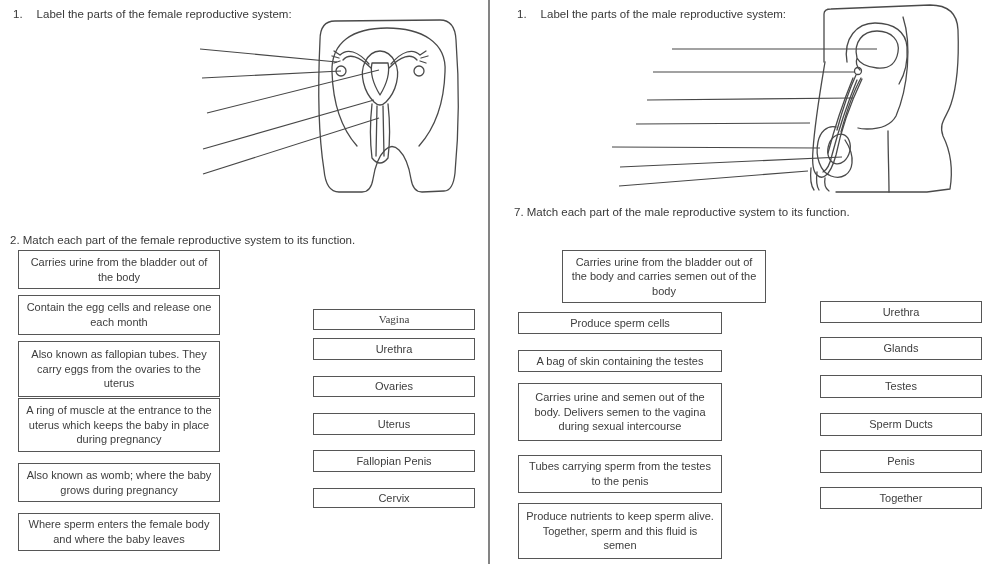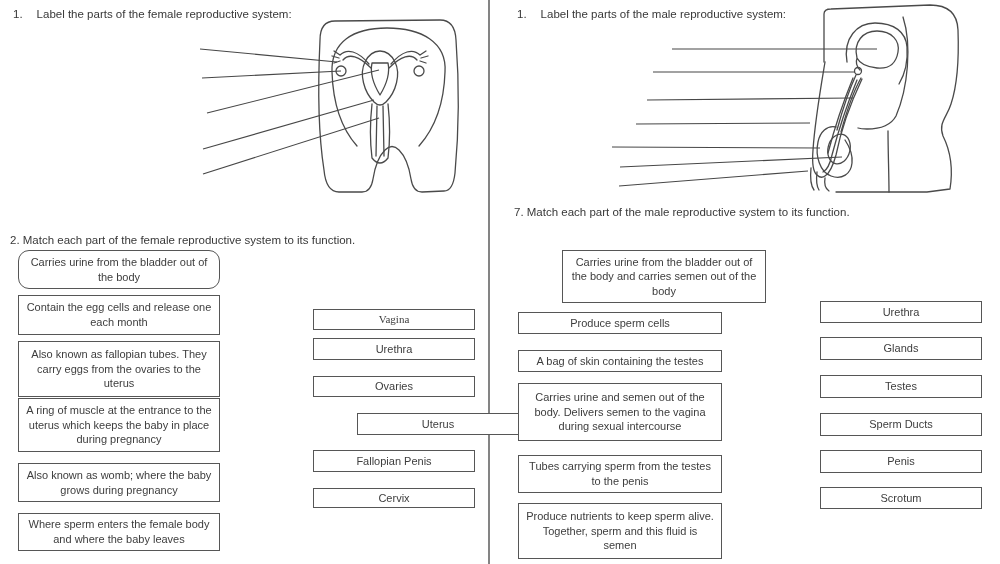--- a/index.html
+++ b/index.html
@@ -67,31 +67,31 @@
 
   <path class="leader" d="M5,49 L142,62"></path>
   <path class="leader" d="M7,78 L146,71"></path>
   <path class="leader" d="M12,113 L184,70"></path>
   <path class="leader" d="M8,149 L179,100"></path>
   <path class="leader" d="M8,174 L184,118"></path>
 </svg>
 
 <div class="q2" style="left:10px;margin-top:28px;">2. Match each part of the female reproductive system to its function.</div>
 
-<div class="box" style="left:18px; top:250px; width:202px; height:39px;border-radius:11px;">Carries urine from the bladder out of the body</div>
+<div class="box" style="left:18px; top:250px; width:202px; height:39px;">Carries urine from the bladder out of the body</div>
 <div class="box" style="left:18px; top:295px; width:202px; height:40px;">Contain the egg cells and release one each month</div>
 <div class="box" style="left:18px; top:341px; width:202px; height:56px;">Also known as fallopian tubes. They carry eggs from the ovaries to the uterus</div>
 <div class="box" style="left:18px; top:398px; width:202px; height:54px;">A ring of muscle at the entrance to the uterus which keeps the baby in place during pregnancy</div>
 <div class="box" style="left:18px; top:463px; width:202px; height:39px;">Also known as womb; where the baby grows during pregnancy</div>
 <div class="box" style="left:18px; top:513px; width:202px; height:38px;">Where sperm enters the female body and where the baby leaves</div>
 
 <div class="box" style="left:313px; top:309px; width:162px; height:21px;font-family:Liberation Serif, serif;">Vagina</div>
 <div class="box" style="left:313px; top:338px; width:162px; height:22px;">Urethra</div>
 <div class="box" style="left:313px; top:376px; width:162px; height:21px;">Ovaries</div>
-<div class="box" style="left:313px; top:413px; width:162px; height:22px;margin-left:44px;">Uterus</div>
+<div class="box" style="left:313px; top:413px; width:162px; height:22px;">Uterus</div>
 <div class="box" style="left:313px; top:450px; width:162px; height:22px;">Fallopian Penis</div>
 <div class="box" style="left:313px; top:488px; width:162px; height:20px;">Cervix</div>
 
 <div class="q1" style="left:517px;">
   <span class="num">1.</span><span>Label the parts of the male reproductive system:</span>
 </div>
 
 <svg style="left:605px;" width="395" height="200" viewBox="0 0 395 200">
 
   <path class="diag" d="M219,62 L219,14 Q219,9 226,9 L325,5 Q352,5 353,30 C354,58 352,86 346,104 C342,117 333,123 338,136 C346,152 348,170 345,189 L322,192 L231,192"></path>
@@ -131,13 +131,13 @@
 <div class="box" style="left:518px; top:350px; width:204px; height:22px;">A bag of skin containing the testes</div>
 <div class="box" style="left:518px; top:383px; width:204px; height:58px;">Carries urine and semen out of the body. Delivers semen to the vagina during sexual intercourse</div>
 <div class="box" style="left:518px; top:455px; width:204px; height:38px;">Tubes carrying sperm from the testes to the penis</div>
 <div class="box" style="left:518px; top:503px; width:204px; height:56px;">Produce nutrients to keep sperm alive. Together, sperm and this fluid is semen</div>
 
 <div class="box" style="left:820px; top:301px; width:162px; height:22px;">Urethra</div>
 <div class="box" style="left:820px; top:337px; width:162px; height:23px;">Glands</div>
 <div class="box" style="left:820px; top:375px; width:162px; height:23px;">Testes</div>
 <div class="box" style="left:820px; top:413px; width:162px; height:23px;">Sperm Ducts</div>
 <div class="box" style="left:820px; top:450px; width:162px; height:23px;">Penis</div>
-<div class="box" style="left:820px; top:487px; width:162px; height:22px;">Scrotum</div>
+<div class="box" style="left:820px; top:487px; width:162px; height:22px;">Together</div>
 
 </body></html>

